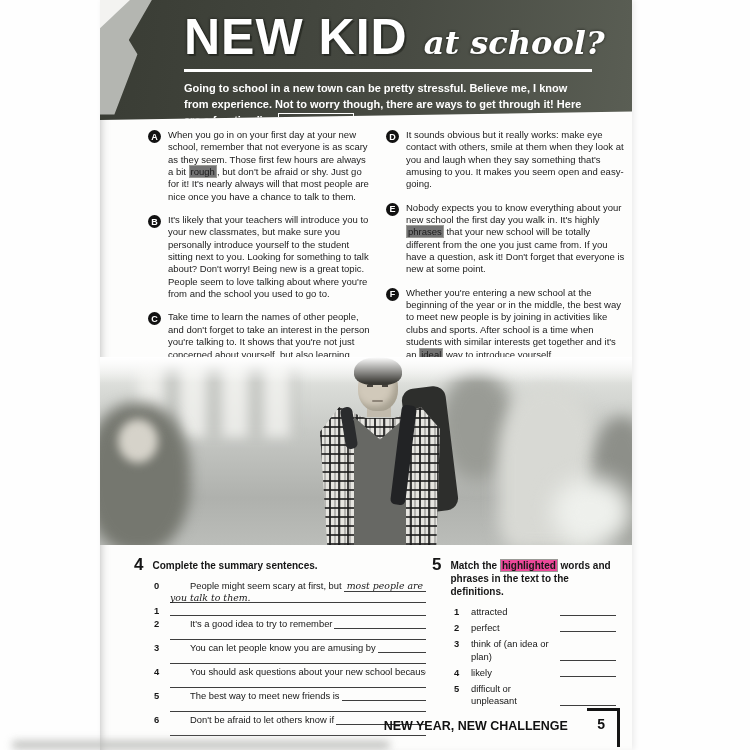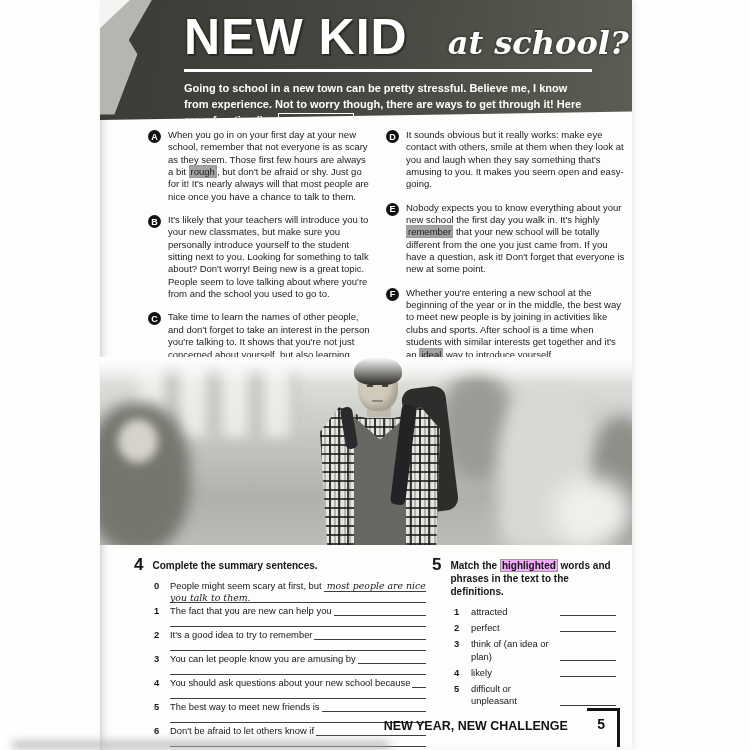--- a/index.html
+++ b/index.html
@@ -16,34 +16,34 @@
             clip-path:polygon(0 0,100% 0,100% 93%,0 100%); }
   .corner-gray { position:absolute; left:0; top:0; width:72px; height:118px; background:#b4b6b1;
             clip-path:polygon(0% 0%, 72% 0%, 40% 34%, 52% 46%, 20% 97%, 0% 97%); }
   .corner-white { position:absolute; left:0; top:0; width:34px; height:32px; background:#f3f3f1;
             clip-path:polygon(0 0, 88% 0, 0 88%); }
   .header-inner { position:relative; padding:12px 0 0 84px; }
   .title-row { display:flex; align-items:baseline; gap:16px; }
   .title-main { color:#fff; font-size:50px; font-weight:900; letter-spacing:1px; line-height:1;
                 text-shadow:0 0 3px rgba(15,17,12,.85), 2px 2px 0 rgba(15,17,12,.35); }
   .title-script { color:#fff; font-family:"DejaVu Serif", serif; font-style:italic; font-weight:bold;
-                  font-size:32px; text-shadow:0 0 3px rgba(15,17,12,.85);margin-left:24px; }
+                  font-size:32px; text-shadow:0 0 3px rgba(15,17,12,.85); }
   .title-rule { width:408px; height:3px; background:#fff; margin:7px 0 9px 0; }
   .intro { width:404px; color:#fff; font-size:11px; font-weight:bold; line-height:1.45; }
   .intro .hl { border:1px solid #fff; padding:0 2px; }
 
   
   .article { position:absolute; left:48px; top:129px; width:478px; display:flex; }
   .col-left { width:224px; }
   .col-right { width:240px; margin-left:auto; }
   .para { display:flex; gap:7px; margin-bottom:11px; }
   .marker { flex:0 0 13px; width:13px; height:13px; border-radius:50%; background:#121212; color:#fff;
             font-size:9px; font-weight:bold; display:flex; align-items:center; justify-content:center; margin-top:1px; }
   .ptext { font-size:9.5px; line-height:1.3; color:#1b1b1b; }
-  .ptext .hl { border:1px solid #9a9a96; background:#a3a3a3; padding:0 1px; }
+  .ptext .hl { border:1px solid #9a9a96; background:#737373; padding:0 1px; }
   .hl:empty { display:none; }
 
   
   .photo { position:absolute; left:0; top:357px; width:532px; height:188px; overflow:hidden;
            background:linear-gradient(180deg,#f4f4f2 0%,#dadcd8 16%,#c3c5c1 45%,#afb1ad 75%,#bbbdb9 100%); }
   .ph { position:absolute; }
   .bg-windows { left:38px; top:8px; width:160px; height:72px; filter:blur(6px); opacity:.8;
            background:repeating-linear-gradient(90deg,#f3f3f0 0 26px,#c2c4c0 26px 42px); }
   .girl-hair { left:-14px; top:46px; width:104px; height:150px; background:#75776f; filter:blur(7px); border-radius:45%; }
   .girl-face { left:18px; top:62px; width:40px; height:44px; background:#d6d3ca; filter:blur(5px); border-radius:50%; }
@@ -72,28 +72,28 @@
   .eye { width:6px; height:2px; background:#46423c; top:28px; }
   .eye.le { left:71px; } .eye.re { left:86px; }
   .mouth { left:76px; top:43px; width:11px; height:2px; background:#8e8578; border-radius:2px; }
   .photo-fade { left:0; top:0; width:100%; height:26px; background:linear-gradient(180deg,#ffffff,rgba(255,255,255,0)); }
 
   
   .exercises { position:absolute; left:0; top:556px; width:532px; color:#161616; }
   .ex-head { display:flex; gap:9px; }
   .ex-num { font-size:17px; font-weight:900; line-height:1; }
   .ex-title { font-size:10px; font-weight:bold; line-height:1.3; margin-top:3px; }
-  .ex-title .hl { border:1px solid #9a9a96; background:#f0abfc; padding:0 1px; }
+  .ex-title .hl { border:1px solid #9a9a96; background:#ec4899; padding:0 1px; }
 
   .ex4 { position:absolute; left:34px; top:0; width:292px; }
   .ex4-items { margin:7px 0 0 20px; }
   .ex4-item { display:flex; gap:6px; font-size:9.4px; margin-bottom:2px; }
   .i-num { font-weight:bold; flex:0 0 10px; }
   .i-body { flex:1; overflow:hidden; }
-  .l1 { display:flex; white-space:nowrap; }
+  .l1 { display:flex; white-space:nowrap;margin-left:20px; }
   .ans { flex:1; border-bottom:1px solid #3e3e3e; font-style:italic; font-family:"DejaVu Serif", serif;
          padding-left:3px; margin-left:2px; }
   .l2 { border-bottom:1px solid #3e3e3e; height:11px; font-style:italic; font-family:"DejaVu Serif", serif; }
 
   .ex5 { position:absolute; left:332px; top:0; width:184px; }
   .ex5-items { margin:8px 0 0 22px; }
   .ex5-item { display:flex; gap:7px; font-size:9.4px; margin-bottom:4px; }
   .t { width:82px; line-height:1.3; }
   .b { flex:1; border-bottom:1px solid #3e3e3e; align-self:flex-end; margin-bottom:2px; height:10px; }
 
@@ -140,21 +140,21 @@
           <p class="ptext"><span>Take time to learn the names of other people, and don't forget to take an interest in the person you're talking to. It shows that you're not just concerned about yourself, but also learning about the other person.</span><span></span></p>
         </div>
       </div>
       <div class="col-right">
         <div class="para">
           <span class="marker">D</span>
           <p class="ptext"><span>It sounds obvious but it really works: make eye contact with others, smile at them when they look at you and laugh when they say something that's amusing to you. It makes you seem open and easy-going.</span><span></span></p>
         </div>
         <div class="para">
           <span class="marker">E</span>
-          <p class="ptext"><span>Nobody expects you to know everything about your new school the first day you walk in. It's highly </span><span class="hl">remember</span><span> that your new school will be totally different from the one you just came from. If you have a question, ask it! Don't forget that everyone is new at some point.</span></p>
+          <p class="ptext"><span>Nobody expects you to know everything about your new school the first day you walk in. It's highly </span><span class="hl">phrases</span><span> that your new school will be totally different from the one you just came from. If you have a question, ask it! Don't forget that everyone is new at some point.</span></p>
         </div>
         <div class="para">
           <span class="marker">F</span>
           <p class="ptext"><span>Whether you're entering a new school at the beginning of the year or in the middle, the best way to meet new people is by joining in activities like clubs and sports. After school is a time when students with similar interests get together and it's an </span><span class="hl">ideal</span><span> way to introduce yourself.</span></p>
         </div>
         <div class="para">
           <span class="marker">G</span>
           <p class="ptext"><span>If you're good at a certain sport or do well in a certain subject, don't be shy – show it! People are </span><span class="hl">drawn</span><span> to others with talent, and hiding yours to avoid showing off will only end up hurting you. So if you have a special talent or skill, let people know about it!</span></p>
         </div>
       </div>
@@ -198,24 +198,20 @@
                 <div class="l1">
                   <span class="txt">People might seem scary at first, but</span>
                   <span class="ans">most people are nice when</span>
                 </div>
                 <div class="l2">you talk to them.</div>
               </div>
           </div>
           <div class="ex4-item">
             <span class="i-num">1</span>
             <div class="i-body">
-                <div class="l1">
-                  <span class="txt">The fact that you are new can help you</span>
-                  <span class="ans"></span>
-                </div>
                 <div class="l2"></div>
               </div>
           </div>
           <div class="ex4-item">
             <span class="i-num">2</span>
             <div class="i-body">
                 <div class="l1">
                   <span class="txt">It's a good idea to try to remember</span>
                   <span class="ans"></span>
                 </div>

